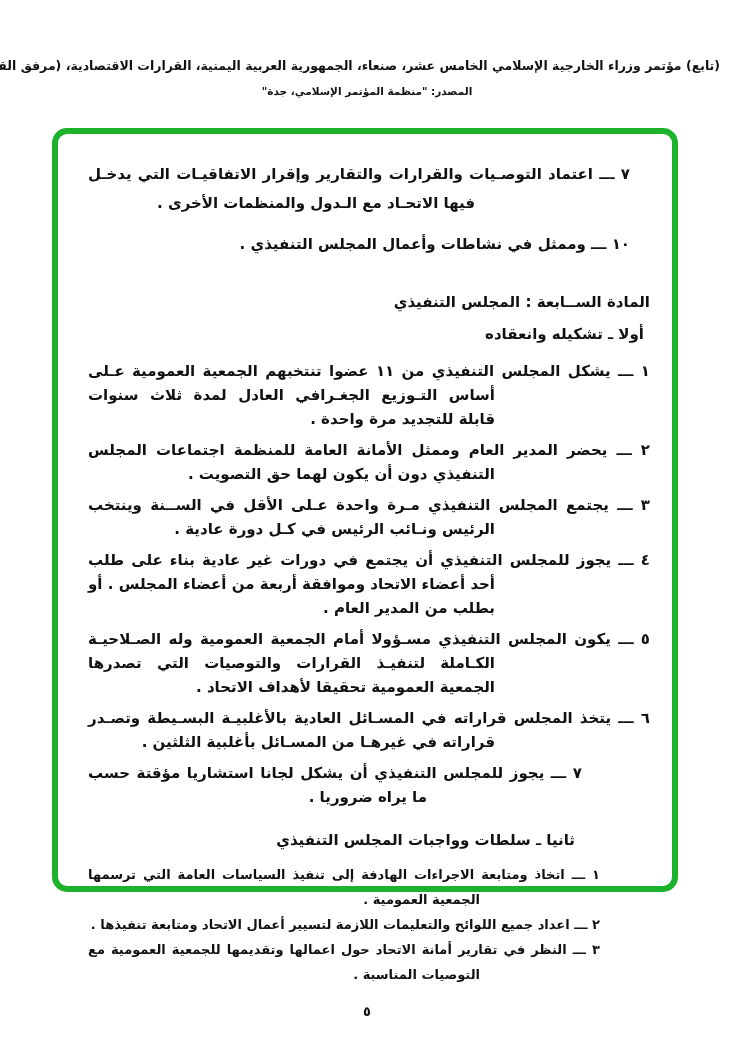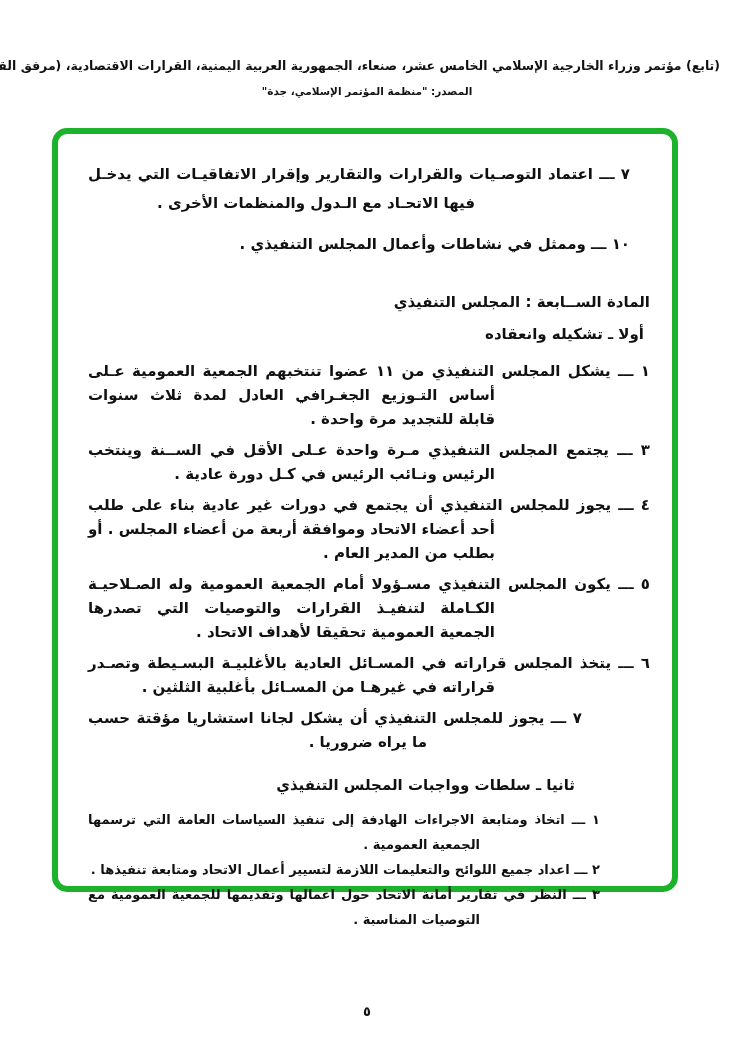--- a/index.html
+++ b/index.html
@@ -74,20 +74,21 @@
     <div class="list1">
       <p class="li gap-after"><span class="num">٧ ـــ</span> <span>اعتماد التوصـيات والقرارات والتقارير وإقرار الاتفاقيـات التي يدخـل فيها الاتحـاد مع الـدول والمنظمات الأخرى .</span></p>
       <p class="li"><span class="num">١٠ ـــ</span> <span>وممثل في نشاطات وأعمال المجلس التنفيذي .</span></p>
     </div>
 
     <p class="article-heading">المادة الســابعة : المجلس التنفيذي</p>
     <p class="sub-heading">أولا ـ تشكيله وانعقاده</p>
 
     <div class="list2">
       <p class="li"><span class="num">١ ـــ</span> <span>يشكل المجلس التنفيذي من ١١ عضوا تنتخبهم الجمعية العمومية عـلى أساس التـوزيع الجغـرافي العادل لمدة ثلاث سنوات قابلة للتجديد مرة واحدة .</span></p>
+      <p class="li"><span class="num">٢ ـــ</span> <span>يحضر المدير العام وممثل الأمانة العامة للمنظمة اجتماعات المجلس التنفيذي دون أن يكون لهما حق التصويت .</span></p>
       <p class="li"><span class="num">٣ ـــ</span> <span>يجتمع المجلس التنفيذي مـرة واحدة عـلى الأقل في الســنة وينتخب الرئيس ونـائب الرئيس في كـل دورة عادية .</span></p>
       <p class="li"><span class="num">٤ ـــ</span> <span>يجوز للمجلس التنفيذي أن يجتمع في دورات غير عادية بناء على طلب أحد أعضاء الاتحاد وموافقة أربعة من أعضاء المجلس . أو بطلب من المدير العام .</span></p>
       <p class="li"><span class="num">٥ ـــ</span> <span>يكون المجلس التنفيذي مسـؤولا أمام الجمعية العمومية وله الصـلاحيـة الكـاملة لتنفيـذ القرارات والتوصيات التي تصدرها الجمعية العمومية تحقيقا لأهداف الاتحاد .</span></p>
       <p class="li"><span class="num">٦ ـــ</span> <span>يتخذ المجلس قراراته في المسـائل العادية بالأغلبيـة البسـيطة وتصـدر قراراته في غيرهـا من المسـائل بأغلبية الثلثين .</span></p>
       <p class="li indented"><span class="num">٧ ـــ</span> <span>يجوز للمجلس التنفيذي أن يشكل لجانا استشاريا مؤقتة حسب ما يراه ضروريا .</span></p>
     </div>
 
     <p class="sub-heading second">ثانيا ـ سلطات وواجبات المجلس التنفيذي</p>
 
     <div class="list3">

